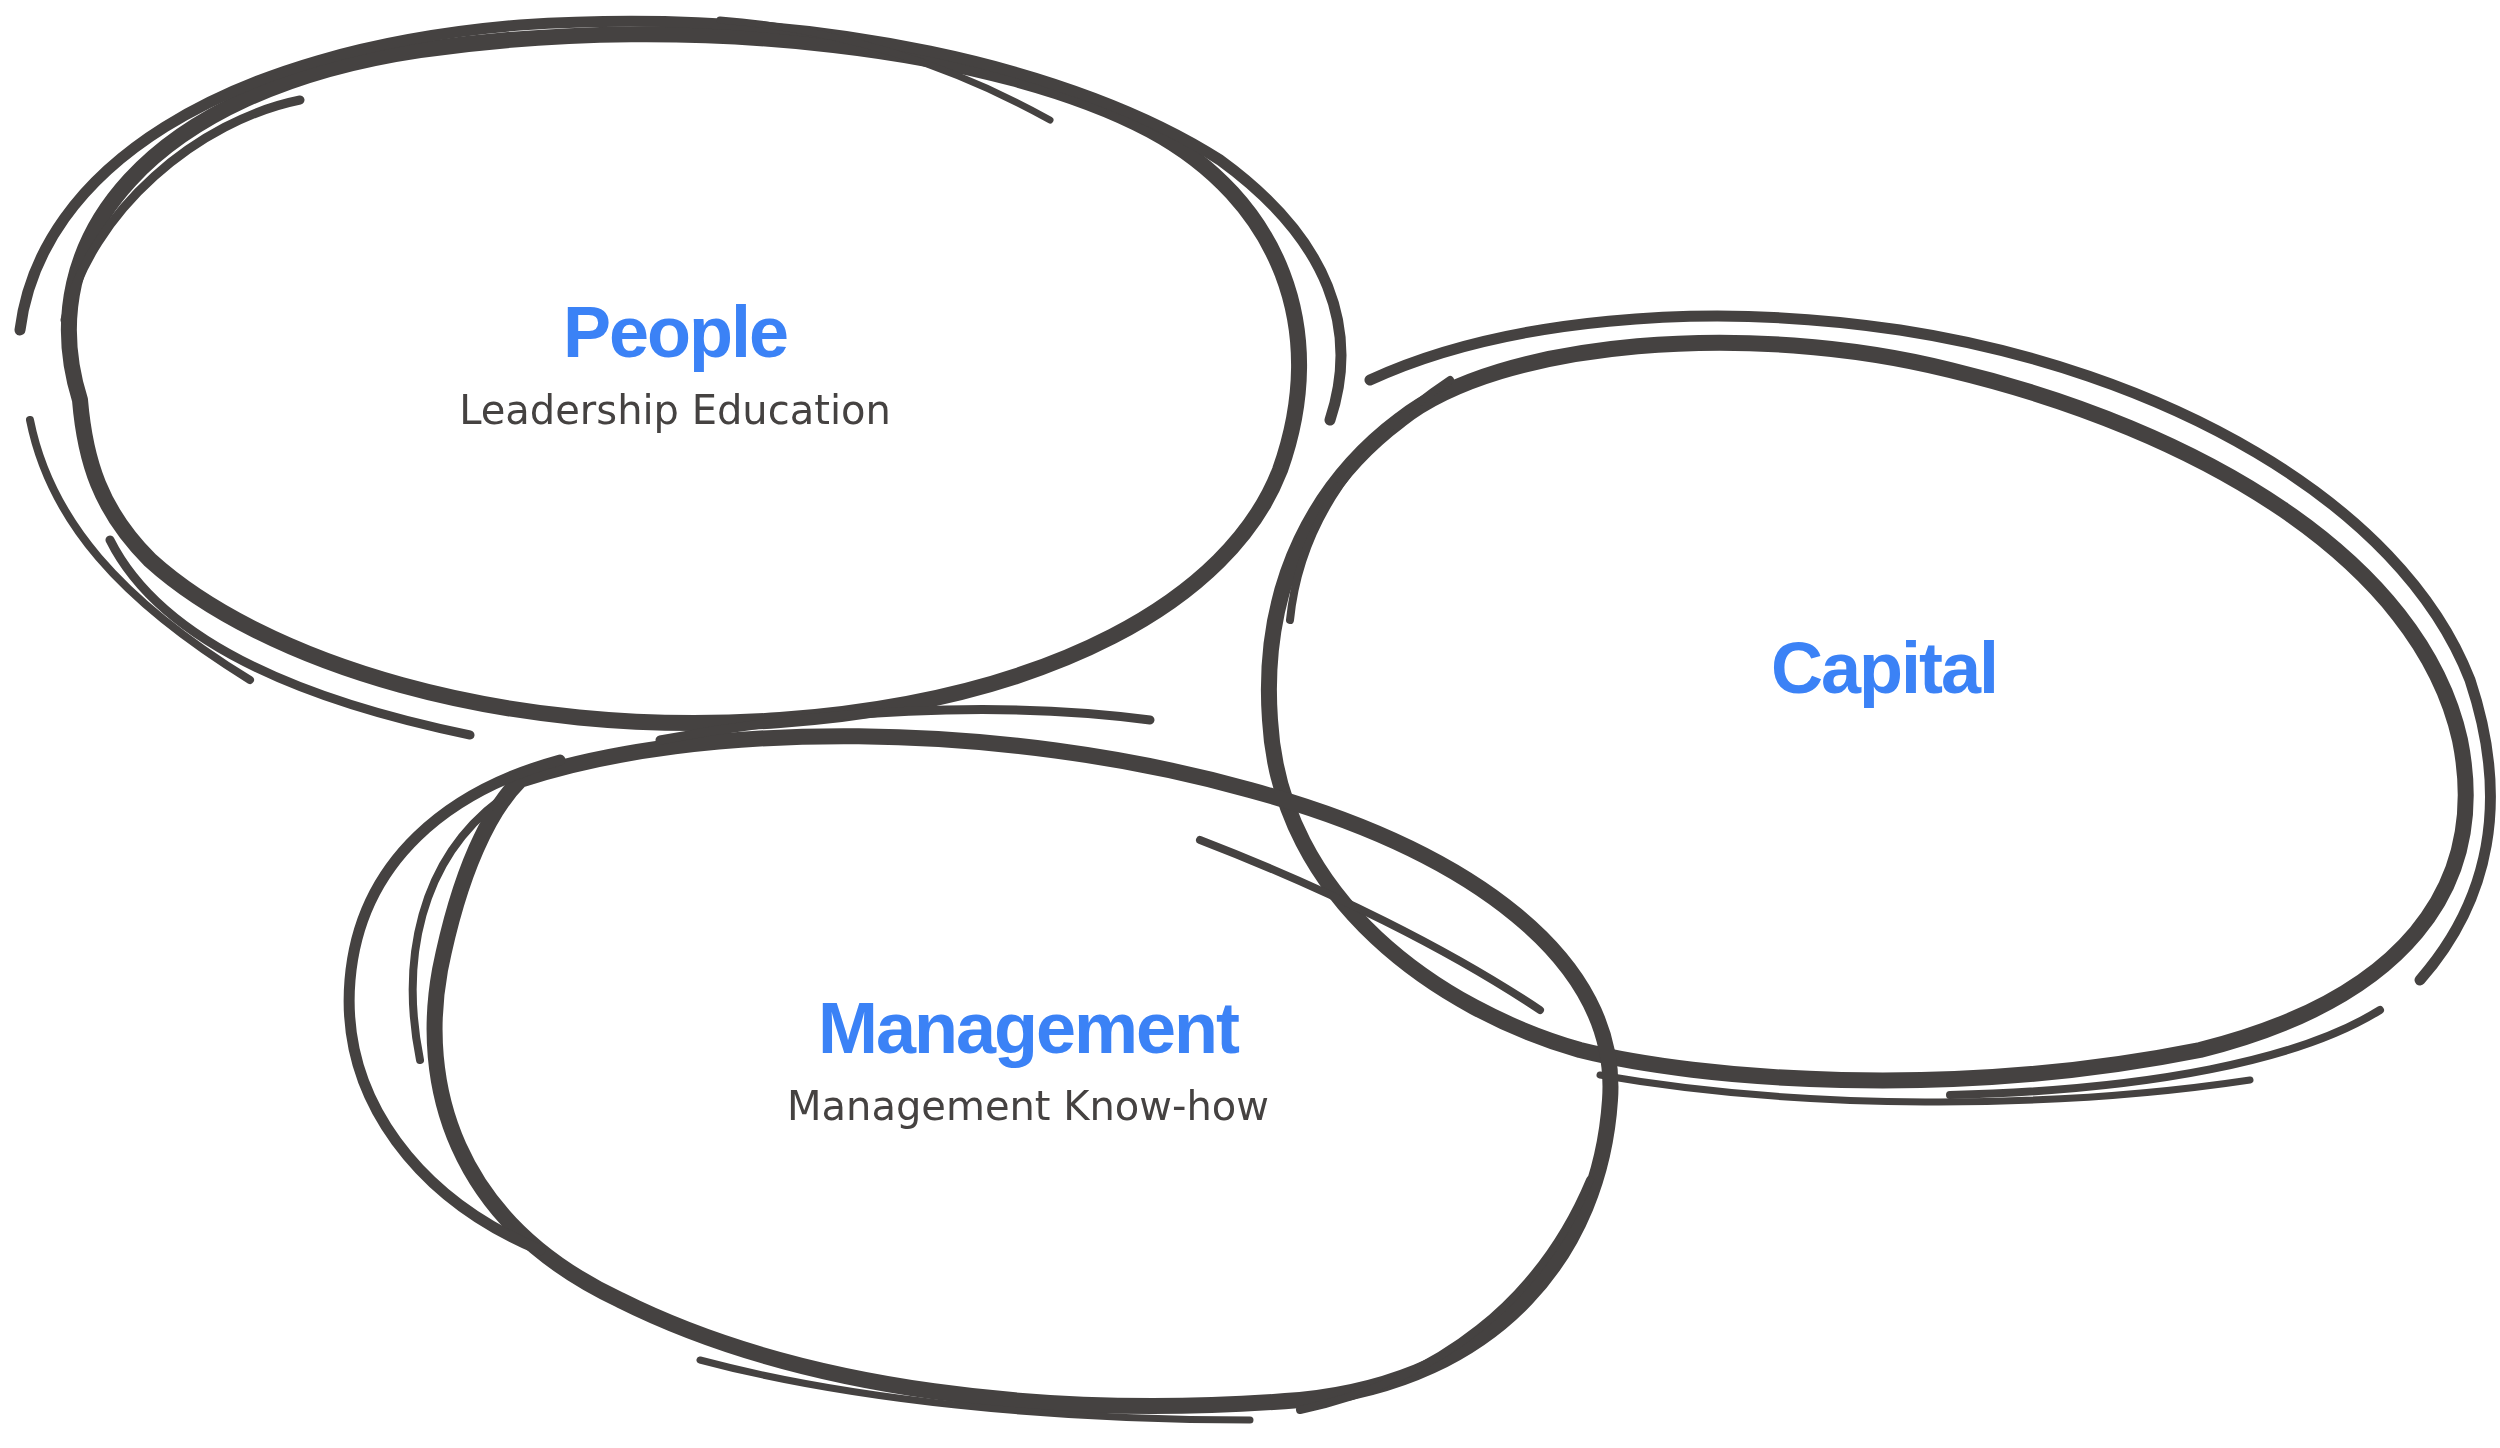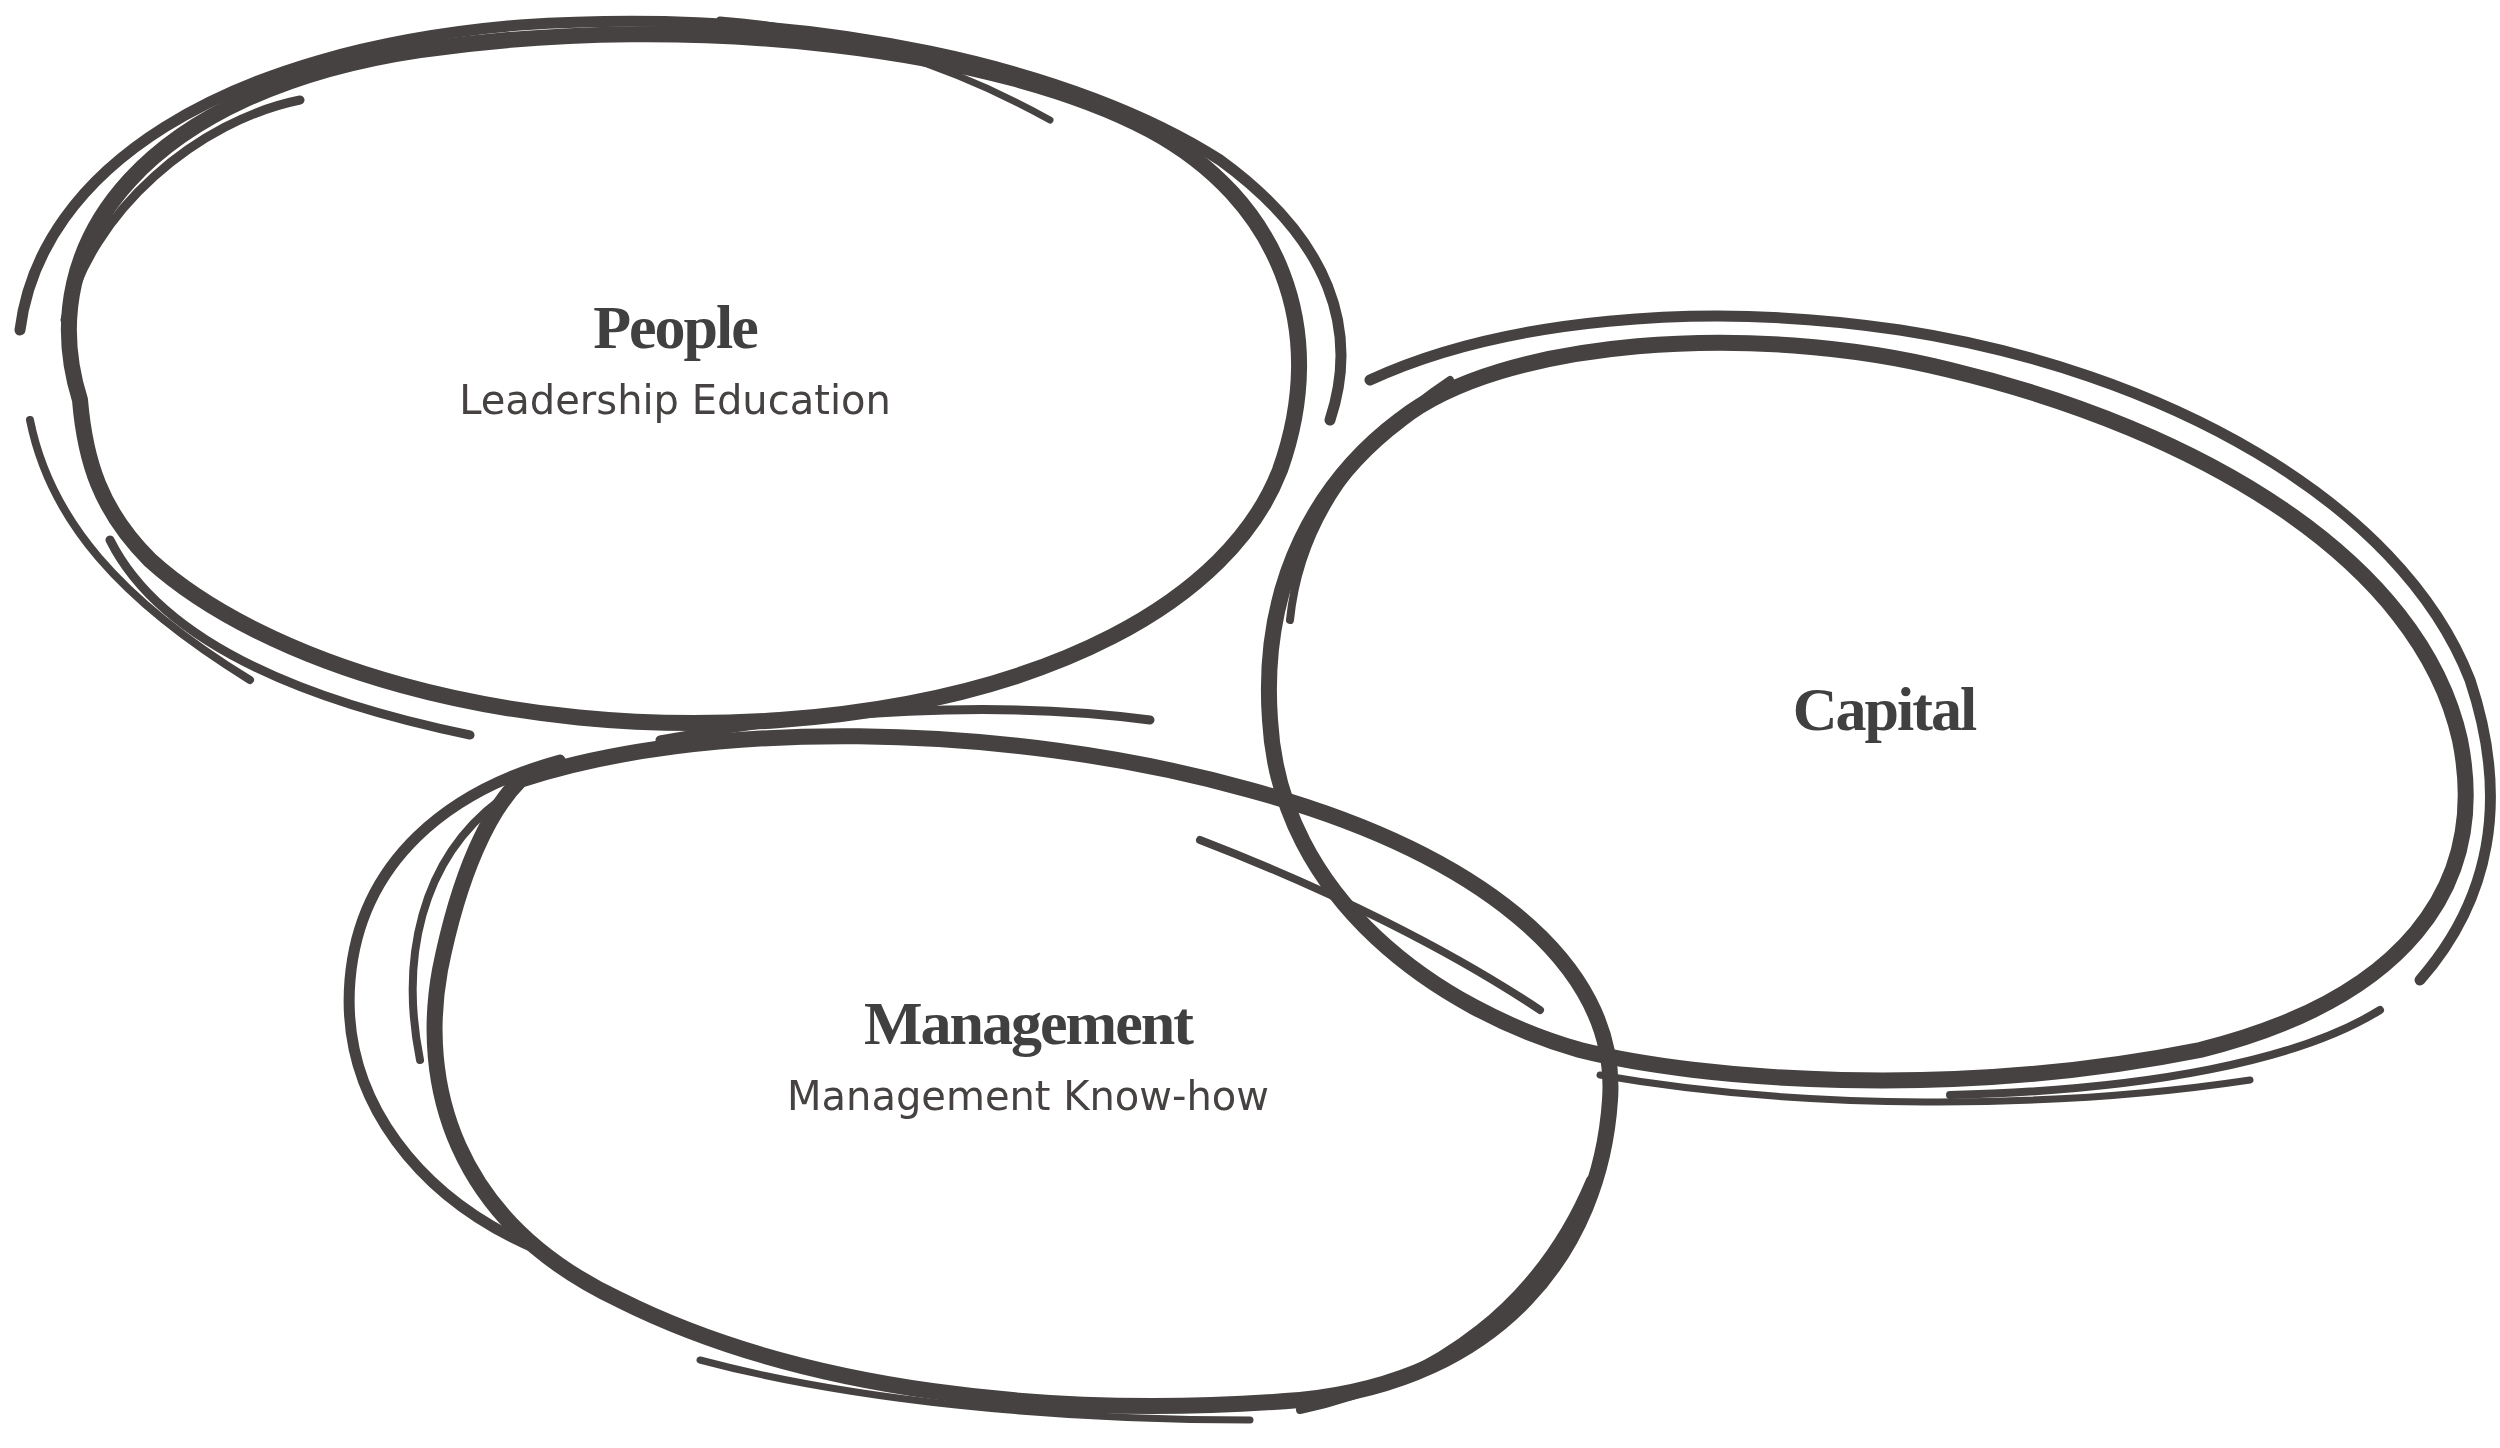--- a/index.html
+++ b/index.html
@@ -1,21 +1,21 @@
 <!DOCTYPE html>
 <html><head>
 <meta charset="utf-8">
 <style>
   html, body { margin: 0; padding: 0; background: #ffffff; }
   body { width: 2500px; height: 1448px; position: relative; overflow: hidden; }
   .canvas { position: absolute; left: 0; top: 0; width: 2500px; height: 1448px; }
   svg.rings { position: absolute; left: 0; top: 0; }
   .ring path, .ring ellipse { fill: none; stroke: #454241; stroke-linecap: round; stroke-linejoin: round; }
   .label { position: absolute; text-align: center; transform: translateX(-50%); white-space: nowrap; }
-  .title { font-family: Liberation Serif, serif; font-weight: bold; color: #404040; font-size: 62px; line-height: 1; letter-spacing: -2px; }
+  .title { font-family: Liberation Sans, sans-serif; font-weight: bold; color: #3b82f6; font-size: 72px; line-height: 1; letter-spacing: -2px; }
   .subtitle { font-family: "DejaVu Sans", "Liberation Sans", sans-serif; color: #454241; font-size: 40px; line-height: 1; margin-top: 22px; }
 </style>
 </head>
 <body>
 
 <div class="canvas">
   <svg class="rings" width="2500" height="1448" viewBox="0 0 2500 1448">
 
     <g class="ring">
       <path d="M 80 400 C 30 240, 150 90, 420 50 C 700 10, 1000 50, 1150 130 C 1280 200, 1330 330, 1280 470 C 1230 600, 1050 700, 780 720 C 500 740, 260 660, 150 560 C 100 510, 85 460, 80 400 Z" stroke-width="16"></path>
@@ -43,21 +43,21 @@
       <path d="M 1200 840 C 1330 890, 1450 950, 1540 1010" stroke-width="8"></path>
       <path d="M 700 1360 C 850 1400, 1050 1420, 1250 1420" stroke-width="7"></path>
     </g>
   </svg>
 
   <div class="label" style="left: 675px; top: 296px;">
     <div class="title">People</div>
     <div class="subtitle">Leadership Education</div>
   </div>
 
-  <div class="label" style="left: 1884px; top: 632px; margin-top: 46px;">
+  <div class="label" style="left: 1884px; top: 632px;">
     <div class="title">Capital</div>
   </div>
 
   <div class="label" style="left: 1028px; top: 992px;">
     <div class="title">Management</div>
     <div class="subtitle">Management Know-how</div>
   </div>
 </div>
 
 </body></html>

